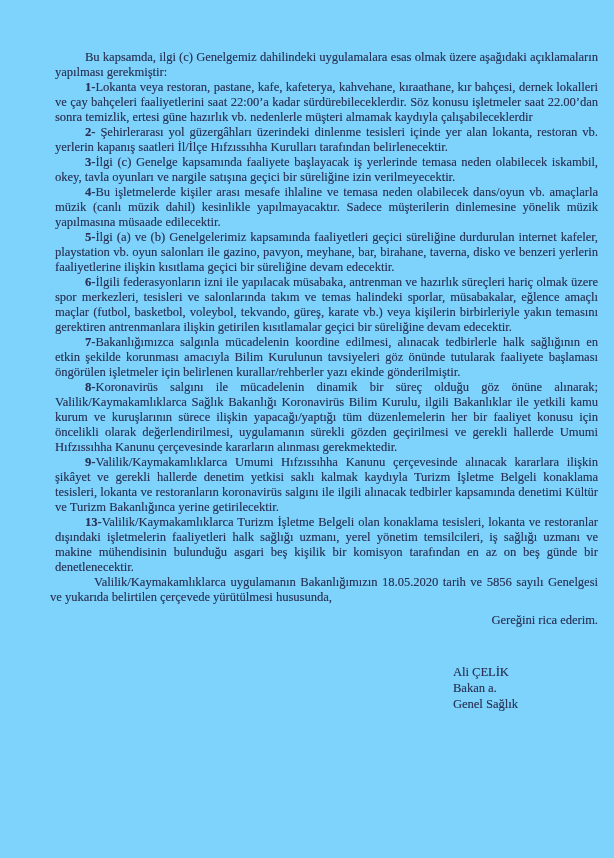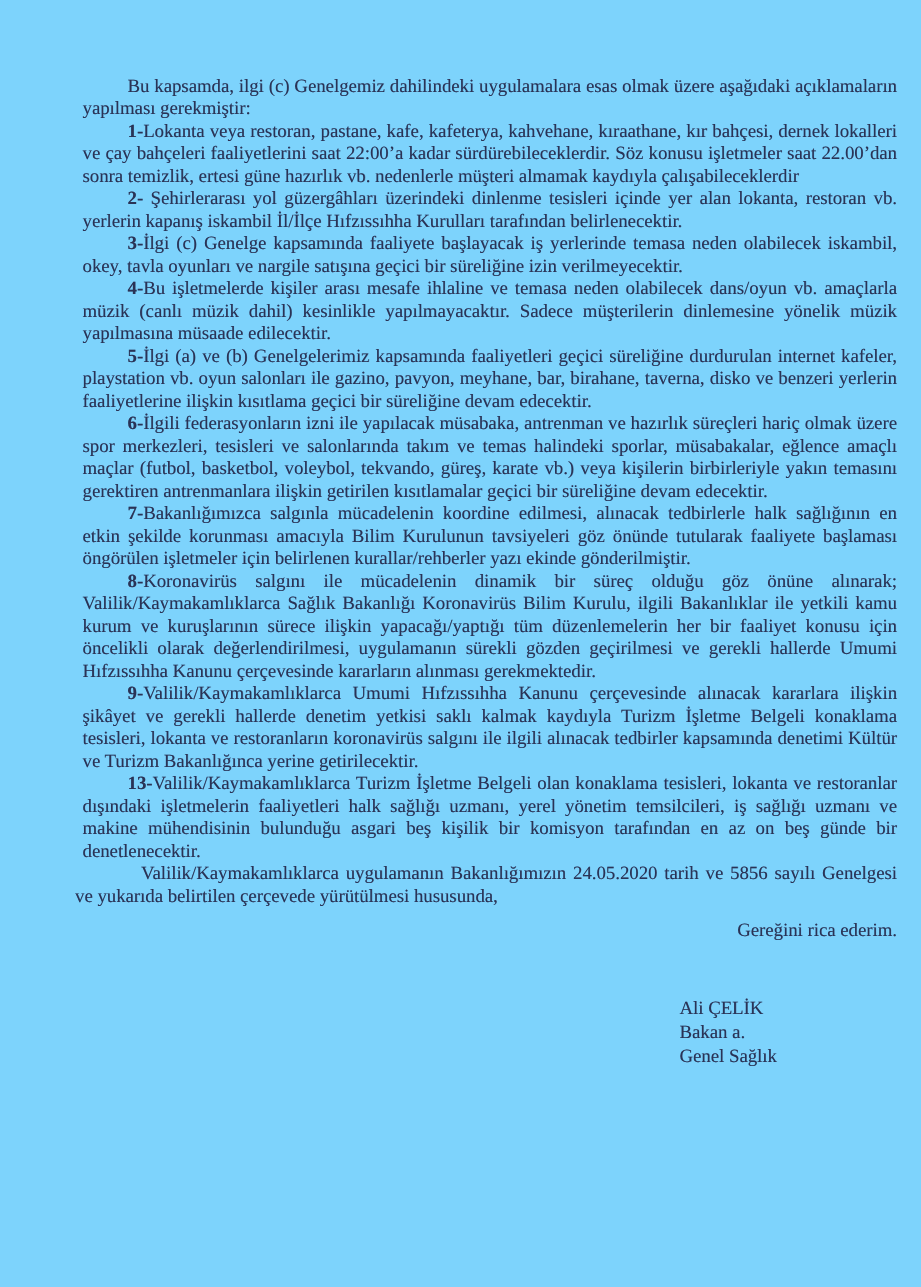--- a/index.html
+++ b/index.html
@@ -57,39 +57,39 @@
 </head>
 <body>
 
 <div class="page">
   <div class="content">
 
     <p class="intro">Bu kapsamda, ilgi (c) Genelgemiz dahilindeki uygulamalara esas olmak üzere aşağıdaki açıklamaların yapılması gerekmiştir:</p>
 
     <p class="item"><span class="num">1-</span><span>Lokanta veya restoran, pastane, kafe, kafeterya, kahvehane, kıraathane, kır bahçesi, dernek lokalleri ve çay bahçeleri faaliyetlerini saat 22:00’a kadar sürdürebileceklerdir. Söz konusu işletmeler saat 22.00’dan sonra temizlik, ertesi güne hazırlık vb. nedenlerle müşteri almamak kaydıyla çalışabileceklerdir</span></p>
 
-    <p class="item"><span class="num">2-</span><span> Şehirlerarası yol güzergâhları üzerindeki dinlenme tesisleri içinde yer alan lokanta, restoran vb. yerlerin kapanış iskambil İl/İlçe Hıfzıssıhha Kurulları tarafından belirlenecektir.</span></p>
+    <p class="item"><span class="num">2-</span><span> Şehirlerarası yol güzergâhları üzerindeki dinlenme tesisleri içinde yer alan lokanta, restoran vb. yerlerin kapanış saatleri İl/İlçe Hıfzıssıhha Kurulları tarafından belirlenecektir.</span></p>
 
     <p class="item"><span class="num">3-</span><span>İlgi (c) Genelge kapsamında faaliyete başlayacak iş yerlerinde temasa neden olabilecek iskambil, okey, tavla oyunları ve nargile satışına geçici bir süreliğine izin verilmeyecektir.</span></p>
 
     <p class="item"><span class="num">4-</span><span>Bu işletmelerde kişiler arası mesafe ihlaline ve temasa neden olabilecek dans/oyun vb. amaçlarla müzik (canlı müzik dahil) kesinlikle yapılmayacaktır. Sadece müşterilerin dinlemesine yönelik müzik yapılmasına müsaade edilecektir.</span></p>
 
     <p class="item"><span class="num">5-</span><span>İlgi (a) ve (b) Genelgelerimiz kapsamında faaliyetleri geçici süreliğine durdurulan internet kafeler, playstation vb. oyun salonları ile gazino, pavyon, meyhane, bar, birahane, taverna, disko ve benzeri yerlerin faaliyetlerine ilişkin kısıtlama geçici bir süreliğine devam edecektir.</span></p>
 
     <p class="item"><span class="num">6-</span><span>İlgili federasyonların izni ile yapılacak müsabaka, antrenman ve hazırlık süreçleri hariç olmak üzere spor merkezleri, tesisleri ve salonlarında takım ve temas halindeki sporlar, müsabakalar, eğlence amaçlı maçlar (futbol, basketbol, voleybol, tekvando, güreş, karate vb.) veya kişilerin birbirleriyle yakın temasını gerektiren antrenmanlara ilişkin getirilen kısıtlamalar geçici bir süreliğine devam edecektir.</span></p>
 
     <p class="item"><span class="num">7-</span><span>Bakanlığımızca salgınla mücadelenin koordine edilmesi, alınacak tedbirlerle halk sağlığının en etkin şekilde korunması amacıyla Bilim Kurulunun tavsiyeleri göz önünde tutularak faaliyete başlaması öngörülen işletmeler için belirlenen kurallar/rehberler yazı ekinde gönderilmiştir.</span></p>
 
     <p class="item"><span class="num">8-</span><span>Koronavirüs salgını ile mücadelenin dinamik bir süreç olduğu göz önüne alınarak; Valilik/Kaymakamlıklarca Sağlık Bakanlığı Koronavirüs Bilim Kurulu, ilgili Bakanlıklar ile yetkili kamu kurum ve kuruşlarının sürece ilişkin yapacağı/yaptığı tüm düzenlemelerin her bir faaliyet konusu için öncelikli olarak değerlendirilmesi, uygulamanın sürekli gözden geçirilmesi ve gerekli hallerde Umumi Hıfzıssıhha Kanunu çerçevesinde kararların alınması gerekmektedir.</span></p>
 
     <p class="item"><span class="num">9-</span><span>Valilik/Kaymakamlıklarca Umumi Hıfzıssıhha Kanunu çerçevesinde alınacak kararlara ilişkin şikâyet ve gerekli hallerde denetim yetkisi saklı kalmak kaydıyla Turizm İşletme Belgeli konaklama tesisleri, lokanta ve restoranların koronavirüs salgını ile ilgili alınacak tedbirler kapsamında denetimi Kültür ve Turizm Bakanlığınca yerine getirilecektir.</span></p>
 
     <p class="item"><span class="num">13-</span><span>Valilik/Kaymakamlıklarca Turizm İşletme Belgeli olan konaklama tesisleri, lokanta ve restoranlar dışındaki işletmelerin faaliyetleri halk sağlığı uzmanı, yerel yönetim temsilcileri, iş sağlığı uzmanı ve makine mühendisinin bulunduğu asgari beş kişilik bir komisyon tarafından en az on beş günde bir denetlenecektir.</span></p>
 
-    <p class="closing">Valilik/Kaymakamlıklarca uygulamanın Bakanlığımızın 24.05.2020 tarih ve 5856 sayılı Genelgesi ve yukarıda belirtilen çerçevede yürütülmesi hususunda,</p>
+    <p class="closing">Valilik/Kaymakamlıklarca uygulamanın Bakanlığımızın 18.05.2020 tarih ve 5856 sayılı Genelgesi ve yukarıda belirtilen çerçevede yürütülmesi hususunda,</p>
 
     <p class="salute">Gereğini rica ederim.</p>
 
     <div class="signature">
       <div>Ali ÇELİK</div>
       <div>Bakan a.</div>
       <div>Genel Sağlık</div>
     </div>
 
   </div>

